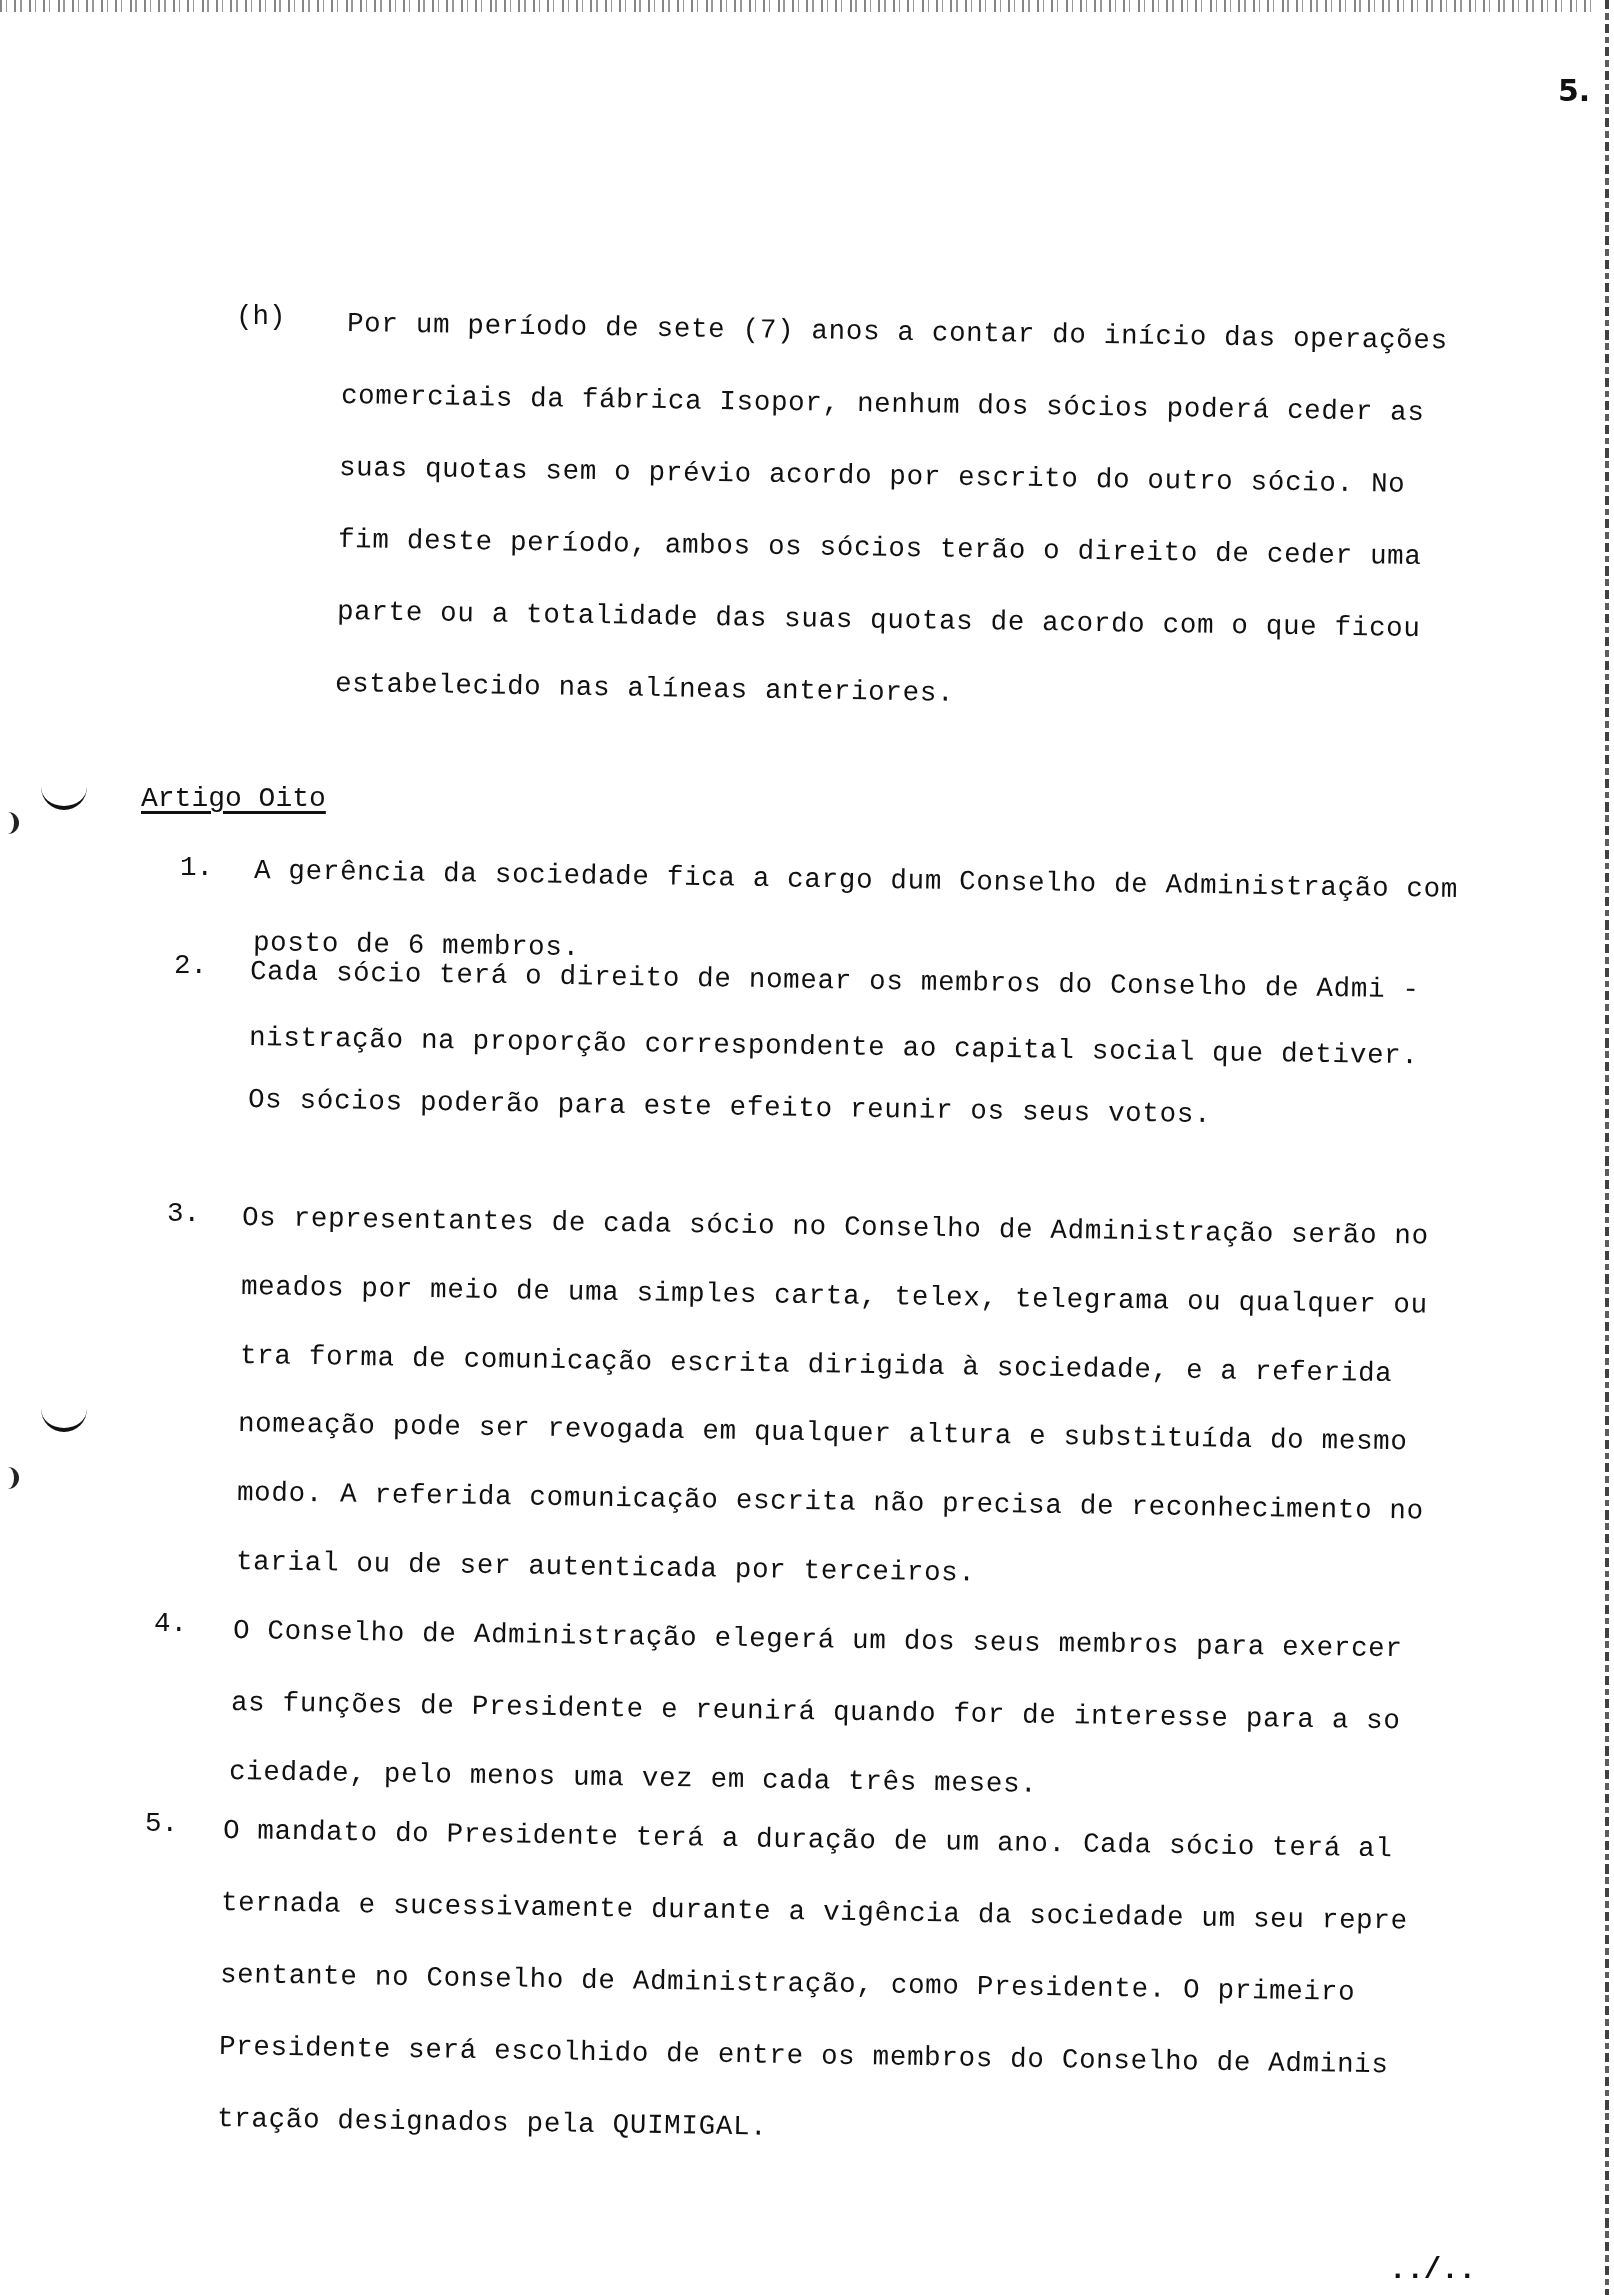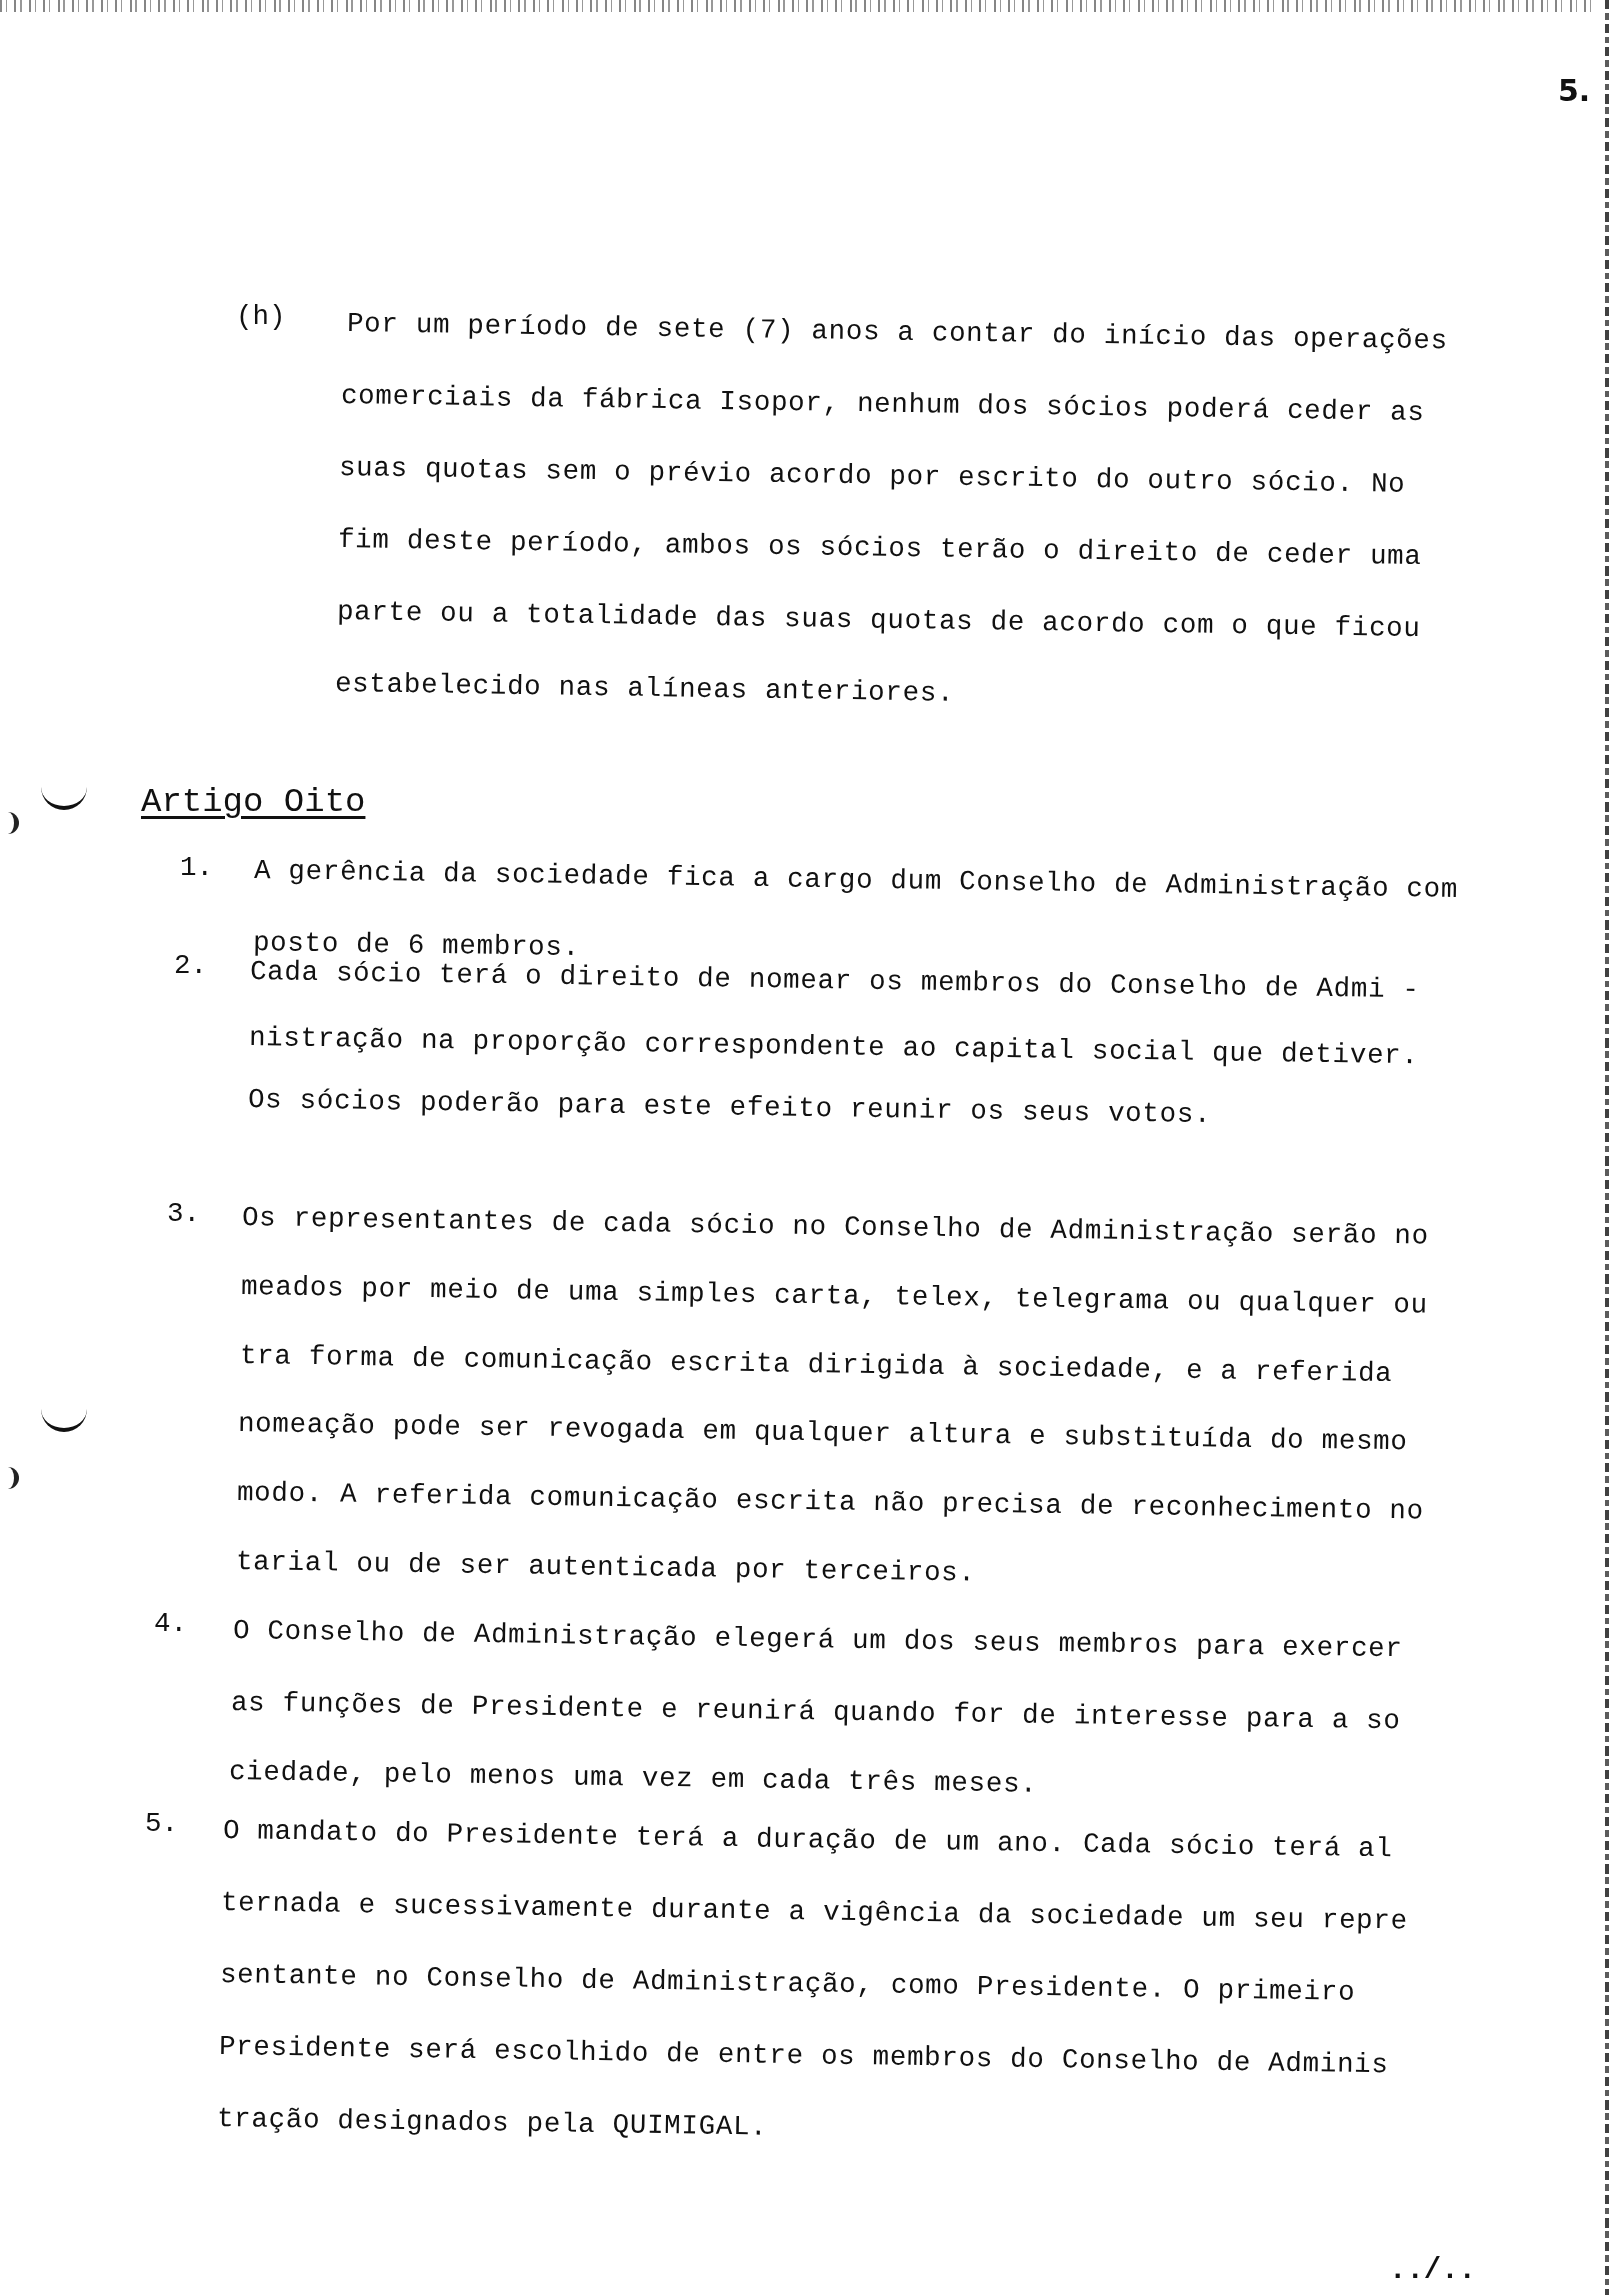--- a/index.html
+++ b/index.html
@@ -72,21 +72,21 @@
       font-size: 27.5px;
       letter-spacing: 0.7px;
       transform-origin: left center;
     }
     .tilt { transform: rotate(0.9deg); }
 
     .heading {
       position: absolute;
       left: 141px;
       top: 783px;
-      font-size: 34px;
+      font-size: 28px;
       text-decoration: underline;
       text-decoration-thickness: 2.6px;
       text-underline-offset: 5.2px;
       white-space: nowrap;
     }
 
     .item-marker {
       position: absolute;
       font-size: 27.5px;
       white-space: nowrap;

